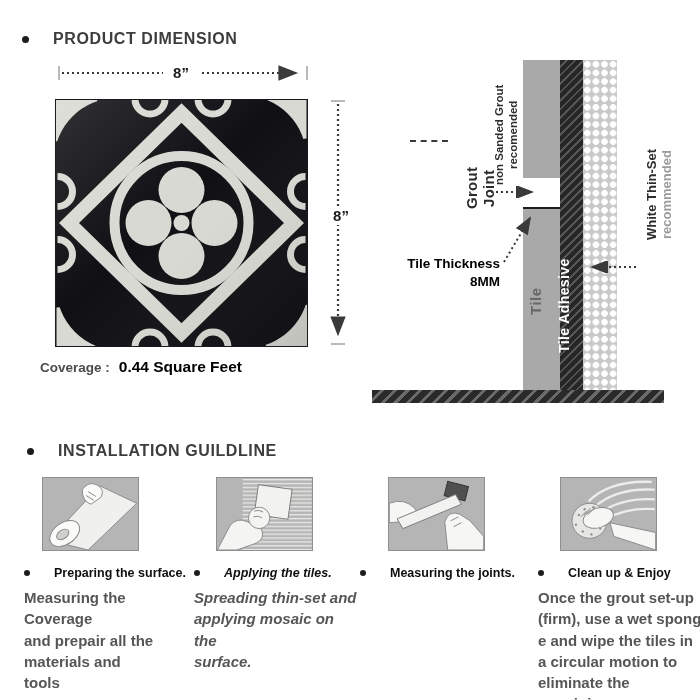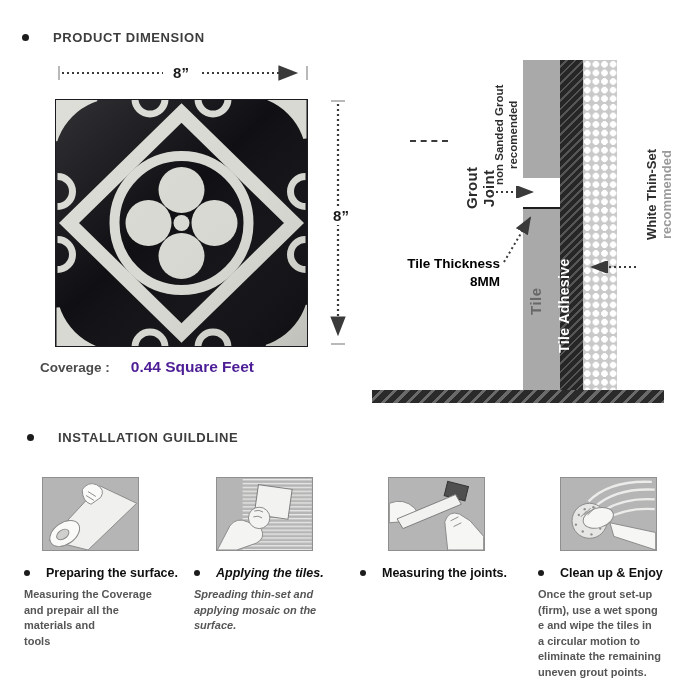--- a/index.html
+++ b/index.html
@@ -1,28 +1,28 @@
 <!DOCTYPE html>
 <html><head>
 <meta charset="utf-8">
 <style>
   html,body{margin:0;padding:0;background:#fff;}
   .canvas{position:relative;width:700px;height:700px;background:#ffffff;overflow:hidden;
           font-family:"Liberation Sans", sans-serif;}
   
   .sec-head{position:absolute;display:flex;align-items:center;gap:12px;}
   .bullet{width:7px;height:7px;border-radius:50%;background:#1c1c1c;flex:0 0 auto;}
-  .sec-head .txt{font-size:13px;font-weight:bold;color:#3d3d3d;letter-spacing:.6px;padding-left:12px;}
+  .sec-head .txt{font-size:16px;font-weight:bold;color:#3d3d3d;letter-spacing:.6px;padding-left:12px;}
   
   .dim-label{position:absolute;background:#fff;padding:0 7px;font-size:15px;font-weight:bold;
              color:#1a1a1a;text-align:center;line-height:18px;height:18px;}
   
-  .coverage{position:absolute;left:40px;top:358px;display:flex;align-items:baseline;gap:21px;}
+  .coverage{position:absolute;left:40px;top:358px;display:flex;align-items:baseline;gap:9px;}
   .coverage .lab{font-size:13.5px;font-weight:bold;color:#4b4b4b;}
-  .coverage .val{font-size:15.5px;font-weight:bold;color:#4c1d95;}
+  .coverage .val{font-size:15.5px;font-weight:bold;color:#000000;}
   
   .abs{position:absolute;}
   .tile-col{background:#a9a9a9;}
   .adhesive{background:#262626;
     background-image:repeating-linear-gradient(135deg,rgba(255,255,255,0) 0 4px,rgba(255,255,255,.22) 4px 6px);}
   .thinset{background-color:#c9c9c9;
     background-image:radial-gradient(circle,#ffffff 3.1px,rgba(255,255,255,0) 3.5px);
     background-size:8.6px 8.6px;}
   .floor{background:#2a2a2a;
     background-image:repeating-linear-gradient(135deg,rgba(255,255,255,0) 0 6px,rgba(255,255,255,.3) 6px 9px);}
@@ -36,24 +36,24 @@
   .vt-adh{font-size:14px;font-weight:bold;color:#ffffff;letter-spacing:.4px;}
   .vt-thin{font-size:13px;}
   .vt-thin .b{font-weight:bold;color:#2e2e2e;}
   .vt-thin .lt{font-weight:bold;color:#9b9b9b;}
   .thick-label{position:absolute;left:396px;top:255px;width:104px;text-align:right;
       font-size:13.5px;font-weight:bold;color:#000000;line-height:1.3;white-space:pre-line;}
   
   .step{position:absolute;top:477px;width:164px;}
   .step-box{width:97px;height:74px;border:1px solid #8f8f8f;box-sizing:border-box;background:#b5b5b5;}
   .m18{margin-left:18px}.m22{margin-left:22px}.m28{margin-left:28px}
-  .step-title{display:flex;align-items:center;gap:16px;margin-top:11px;}
+  .step-title{display:flex;align-items:center;gap:24px;margin-top:11px;}
   .step-title .bullet{width:6px;height:6px;}
   .step-title .t{font-size:12.5px;font-weight:bold;color:#0f0f0f;}
-  .step-desc{margin-top:7px;font-size:11px;font-weight:bold;color:#565656;line-height:1.42;
+  .step-desc{margin-top:7px;font-size:15px;font-weight:bold;color:#565656;line-height:1.42;
              white-space:pre-line;}
 </style>
 </head>
 <body>
 
 <div class="canvas">
 
   <div class="sec-head" style="left:22px;top:30px;">
     <span class="bullet"></span>
     <span class="txt">PRODUCT DIMENSION</span>
@@ -164,21 +164,21 @@
   </svg>
   <svg class="abs" style="left:585px;top:261px;" width="52" height="12">
     <defs>
         <marker id="ar3" markerWidth="10" markerHeight="8" refX="8" refY="3.5" orient="auto">
           <path d="M0,0 L9,3.5 L0,7 Z" fill="#3a3a3a"></path>
         </marker>
       </defs>
     <line x1="51" y1="6" x2="7" y2="6" stroke="#3a3a3a" stroke-width="2" stroke-dasharray="2 3" marker-end="url(#ar3)"></line>
   </svg>
 
-  <div class="sec-head" style="left:27px;top:430px;">
+  <div class="sec-head" style="left:27px;top:442px;">
     <span class="bullet"></span>
     <span class="txt">INSTALLATION GUILDLINE</span>
   </div>
 
   <div class="step" style="left:24px;">
     <svg class="step-box m18" viewBox="0 0 97 74">
       <rect width="97" height="74" fill="#b5b5b5"></rect>
       <polygon points="6,64 58,8 96,26 46,74" fill="#f0f0ee" stroke="#8a8a8a"></polygon>
       <ellipse cx="22" cy="57" rx="17" ry="11" transform="rotate(-35 22 57)" fill="#fafaf8" stroke="#8a8a8a"></ellipse>
       <ellipse cx="20" cy="58" rx="7" ry="4.5" transform="rotate(-35 20 58)" fill="#cfcfcd" stroke="#8a8a8a"></ellipse>

